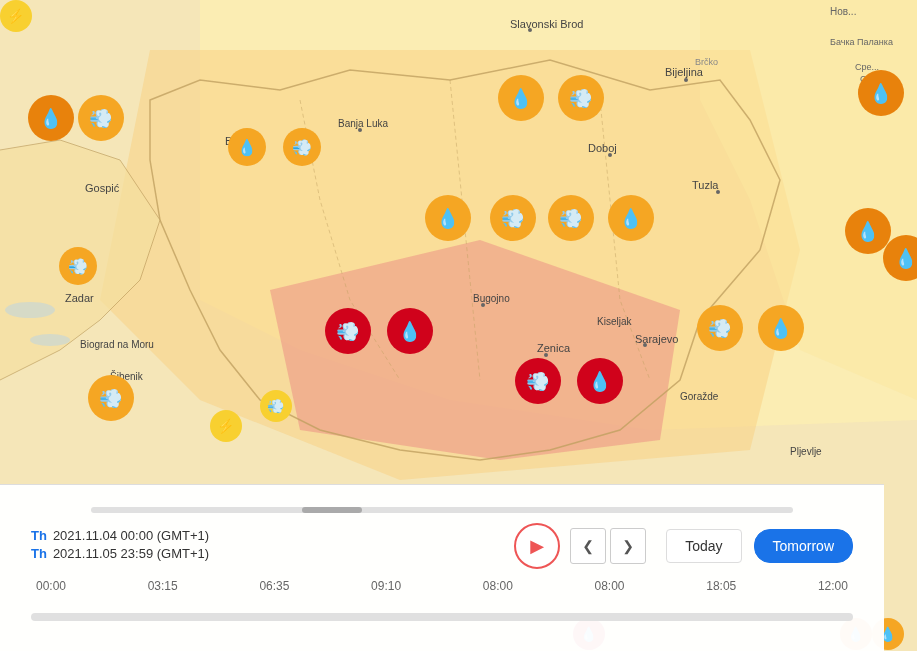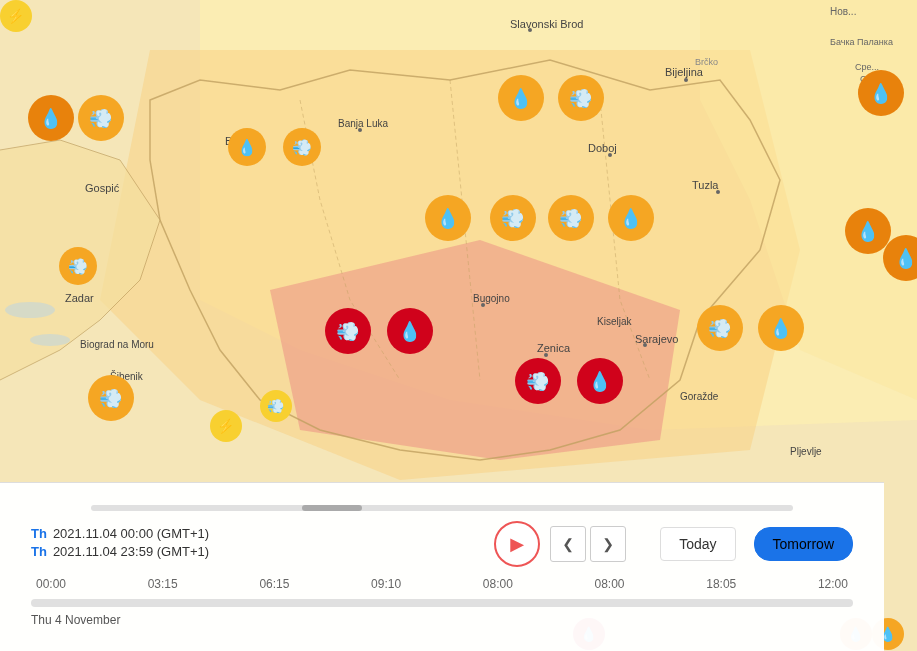--- a/index.html
+++ b/index.html
@@ -73,51 +73,51 @@
       border: 1px solid #ccc;
       background: white;
       cursor: pointer;
       font-size: 14px;
       color: #555;
       display: flex; align-items: center; justify-content: center;
       border-radius: 3px;
     }
 
     #day-buttons {
-      display: flex; gap: 18px;
+      display: flex; gap: 12px;
       flex-shrink: 0;
-      margin-left: 24px;
+      margin-left: 10px;
     }
 
     .day-btn {
       padding: 8px 18px;
       border-radius: 4px;
       border: 1px solid #ddd;
       background: white;
       cursor: pointer;
       font-size: 14px;
       color: #333;
     }
 
     .day-btn.active {
       background: #1a73e8;
-      color: #000000;
+      color: #ffffff;
       border-color: #1a73e8;
       border-radius: 16px;
     }
 
     
     #timeline-bar {
       padding: 0 15px 8px;
     }
 
     #time-ticks {
       display: flex;
       justify-content: space-between;
-      margin-bottom: 8px;
+      margin-bottom: 20px;
       gap: 12px;
     }
 
     .tick-label {
       font-size: 12px;
       color: #666;
       width: 40px;
       text-align: center;
     }
 
@@ -300,21 +300,21 @@
 
   <div id="timeline-top">
 
     <div id="timeline-info">
       <div class="time-row">
         <span class="day-badge">Th</span>
         <span>2021.11.04 00:00 (GMT+1)</span>
       </div>
       <div class="time-row">
         <span class="day-badge">Th</span>
-        <span>2021.11.04 23:59 (GMT+1)</span>
+        <span>2021.11.05 23:59 (GMT+1)</span>
       </div>
     </div>
 
     <button id="play-btn">
       <span>▶</span>
     </button>
 
     <div id="nav-buttons">
       <button class="nav-btn">❮</button>
       <button class="nav-btn">❯</button>
@@ -324,25 +324,24 @@
       <button class="day-btn">Today</button>
       <button class="day-btn active">Tomorrow</button>
     </div>
   </div>
 
   <div id="timeline-bar">
     <div id="time-ticks">
 
     <span class="tick-label">00:00</span>
         <span class="tick-label">03:15</span>
-        <span class="tick-label">06:15</span>
+        <span class="tick-label">06:35</span>
         <span class="tick-label">09:10</span>
         <span class="tick-label">08:00</span>
         <span class="tick-label">08:00</span>
         <span class="tick-label">18:05</span>
         <span class="tick-label">12:00</span>
       </div>
     <div id="timeline-track">
       <div id="timeline-progress"></div>
     </div>
-    <div id="date-label">Thu 4 November</div>
   </div>
 </div>
 
 </body></html>

